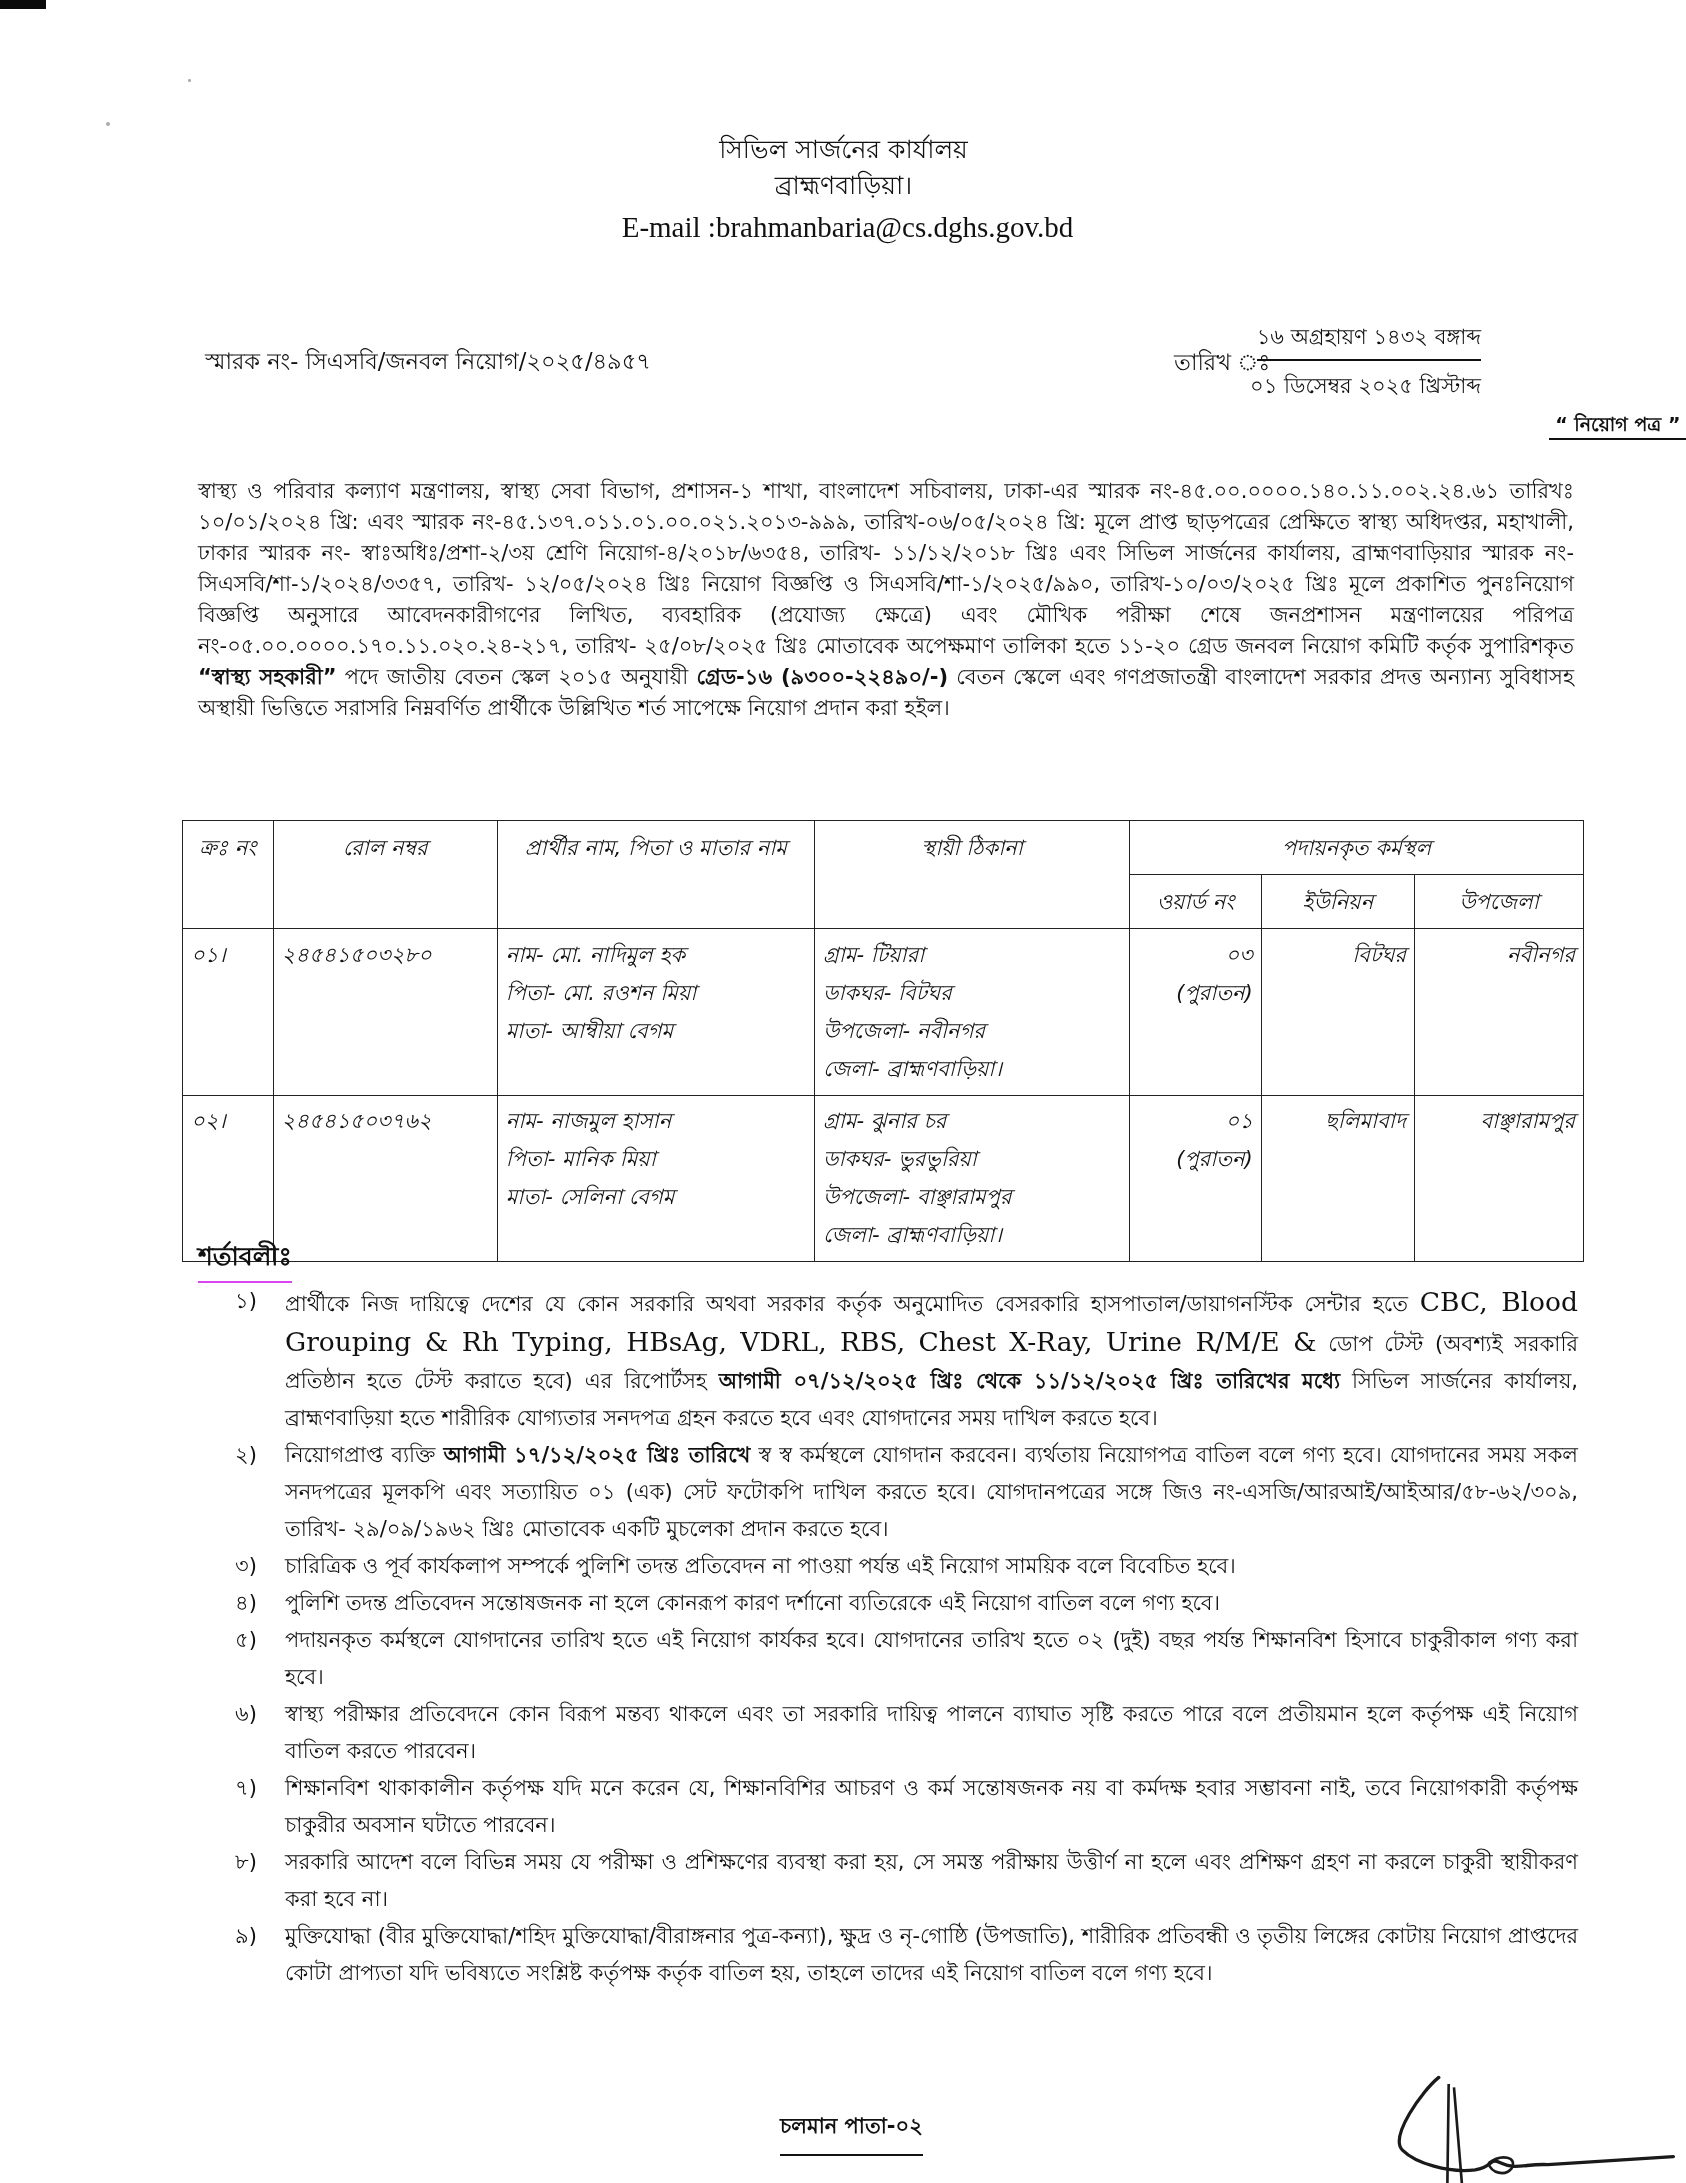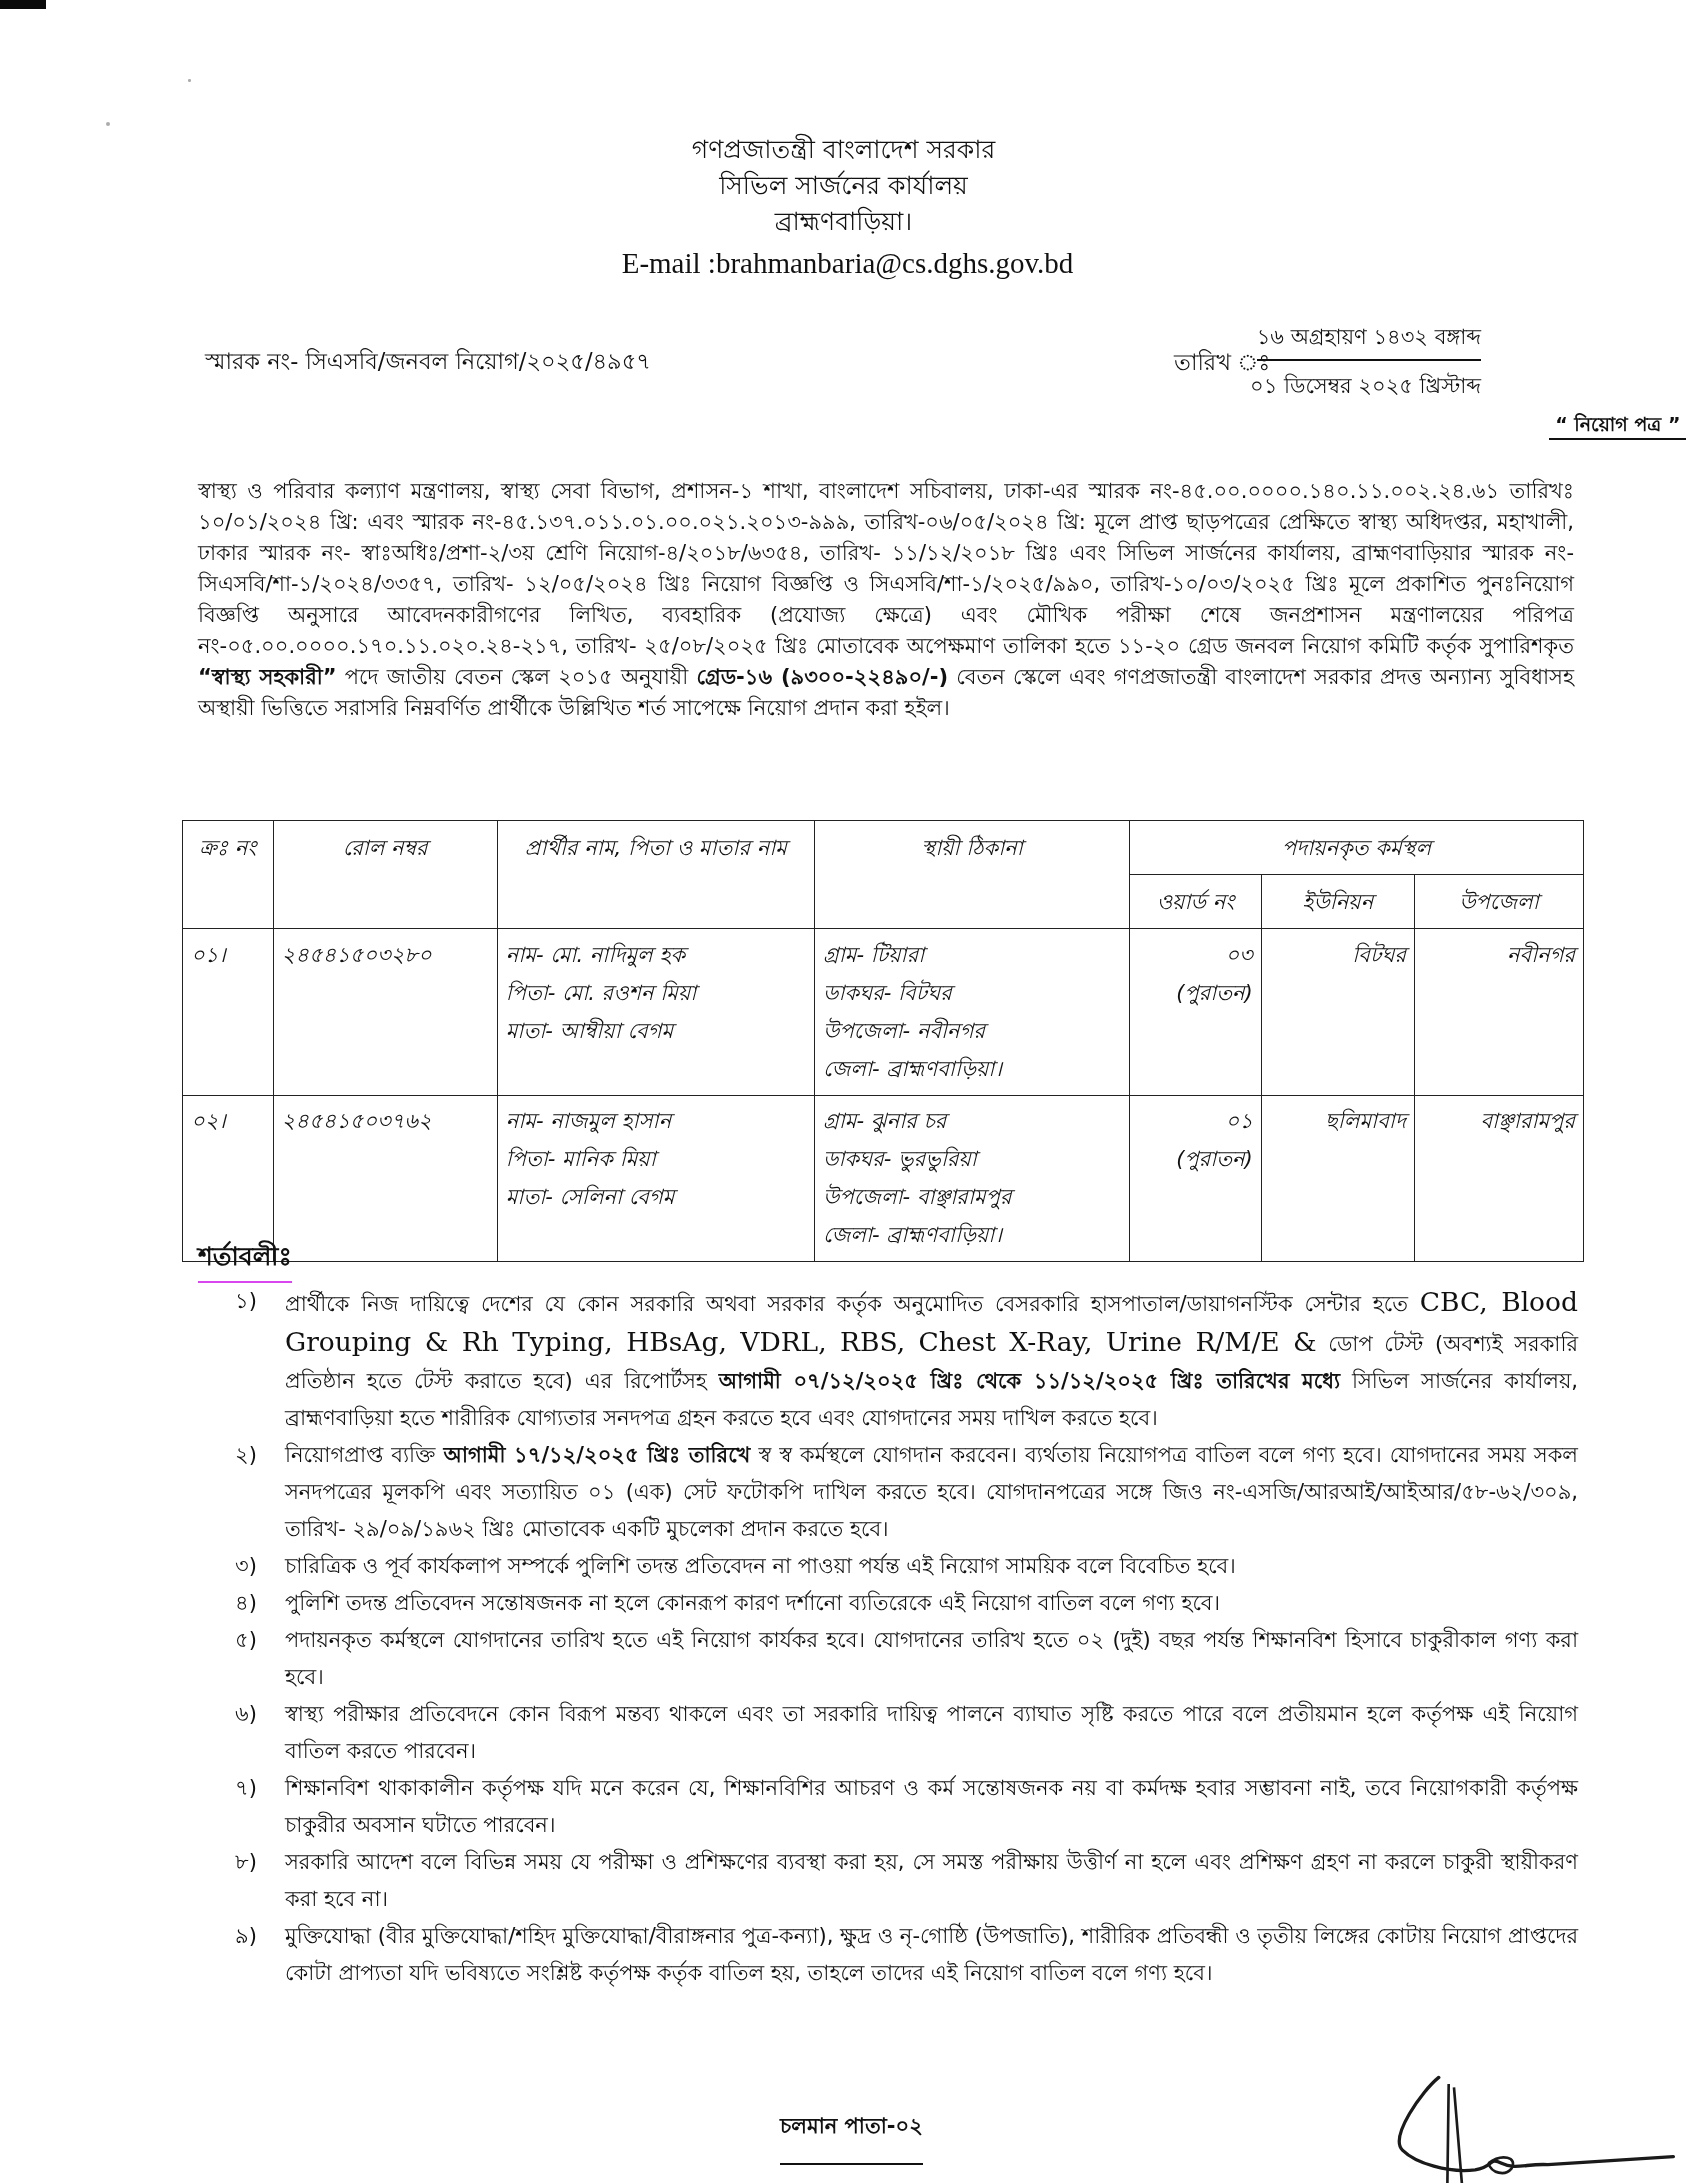--- a/index.html
+++ b/index.html
@@ -52,33 +52,32 @@
     }
     .conditions { position: absolute; left: 235px; top: 1283px; width: 1343px; font-size: 21px; line-height: 37px; }
     .cond { display: flex; margin-bottom: 0; }
     .cond .num { width: 50px; flex: none; }
     .cond .txt { flex: 1; text-align: justify; text-align-last: left; }
     .cond .txt .en { font-family: "DejaVu Serif", "Liberation Serif", serif; font-size: 26.5px; }
     .cond b { font-weight: bold; }
 
     .continued {
       position: absolute; left: 780px; top: 2110px; font-size: 21px; font-weight: bold;
-      border-bottom: 2px solid #111; padding-bottom: 18px;
+      border-bottom: 2px solid #111; padding-bottom: 9px;
     }
     .signature { position: absolute; left: 1376px; top: 2064px; width: 304px; height: 120px; }
   </style>
 </head>
 <body>
 
 <div class="corner-mark"></div>
 <div class="speck" style="left:106px;top:122px;"></div>
 <div class="speck" style="left:188px;top:79px;width:2.6px;height:2.6px;"></div>
 
 <div class="header">
-  <div class="line">গণপ্রজাতন্ত্রী বাংলাদেশ সরকার</div>
   <div class="line">সিভিল সার্জনের কার্যালয়</div>
   <div class="line">ব্রাহ্মণবাড়িয়া।</div>
   <div class="email">E-mail :brahmanbaria@cs.dghs.gov.bd</div>
 </div>
 
 <div class="memo-no">স্মারক নং- সিএসবি/জনবল নিয়োগ/২০২৫/৪৯৫৭</div>
 <div class="date-label">তারিখ ঃ</div>
 <div class="date-block">
   <div><span class="bangla">১৬ অগ্রহায়ণ ১৪৩২ বঙ্গাব্দ</span></div>
   <div class="gregorian">০১ ডিসেম্বর ২০২৫ খ্রিস্টাব্দ</div>

